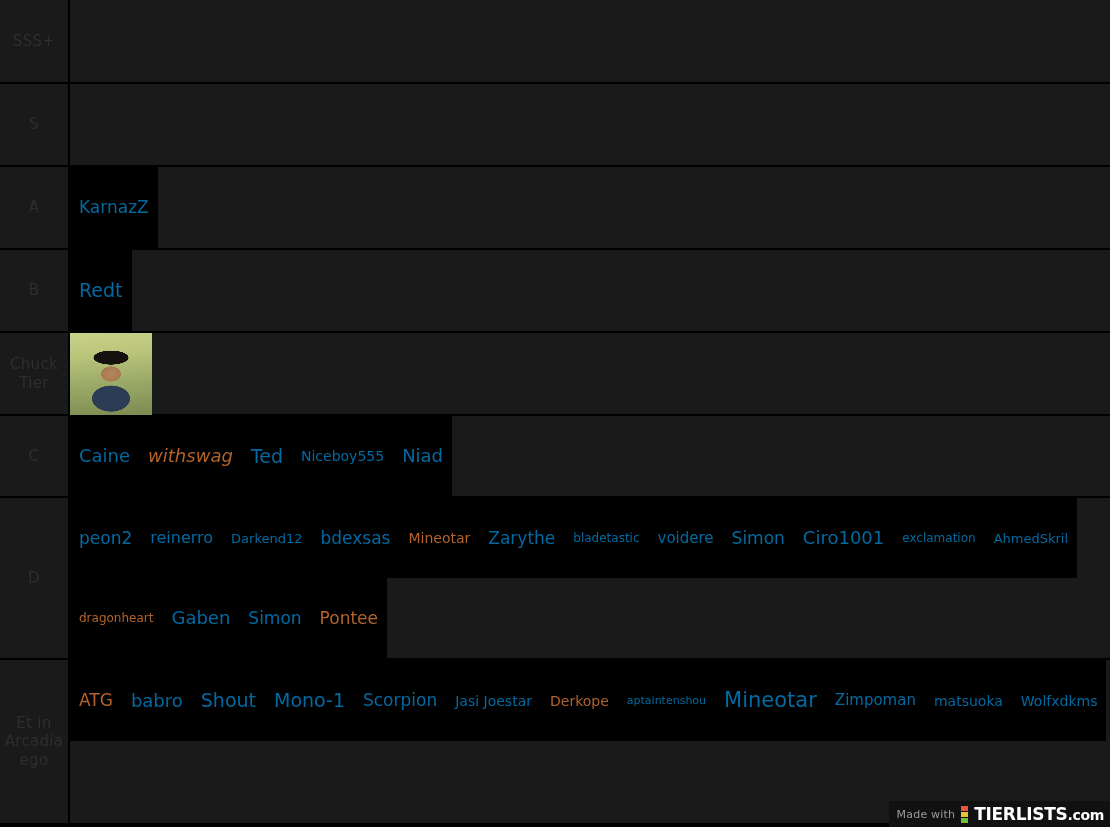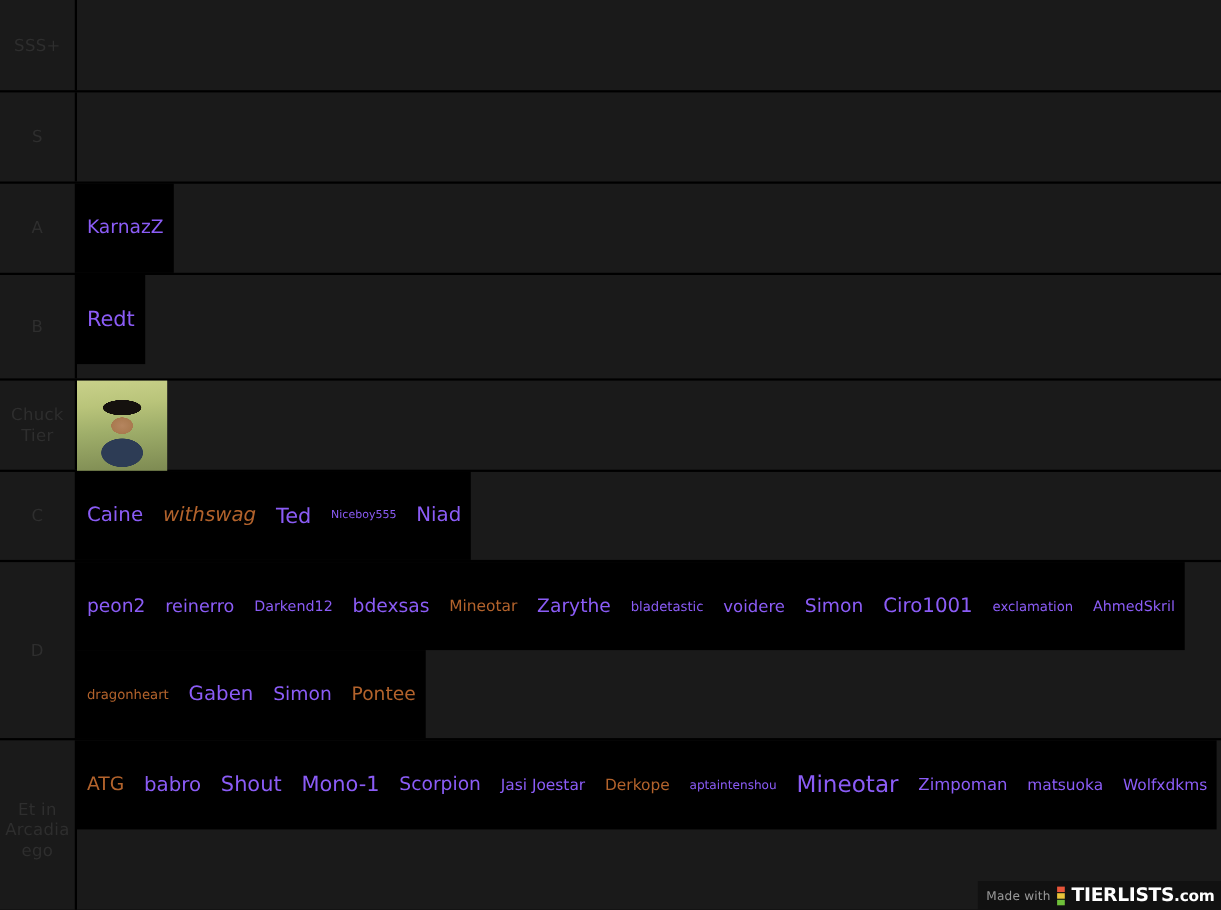--- a/index.html
+++ b/index.html
@@ -63,21 +63,21 @@
     display: flex;
     align-items: center;
     align-self: flex-start;
     background: #000000;
     min-height: 40px;
     padding: 0;
   }
 
   .chip {
     white-space: nowrap;
-    color: #8b5cf6;
+    color: #0369a1;
     padding: 0 9px;
     display: inline-flex;
     align-items: center;
     justify-content: center;
     line-height: 1;
   }
   .chip.orange { color: #b3632c; }
 
   
   .line-pad { flex: 1; background: transparent; }
@@ -150,21 +150,21 @@
       </div>
       <div class="tier-row" style="height: 83px;">
         <div class="tier-label">A</div>
         <div class="tier-body">
           <div class="chip-line" style="height: 81px;">
             <span class="chip" style="font-size: 17px;">KarnazZ</span>
           </div>
           <div class="line-pad"></div>
         </div>
       </div>
-      <div class="tier-row" style="height: 96px;">
+      <div class="tier-row" style="height: 83px;">
         <div class="tier-label">B</div>
         <div class="tier-body">
           <div class="chip-line" style="height: 81px;">
             <span class="chip" style="font-size: 19px;">Redt</span>
           </div>
           <div class="line-pad"></div>
         </div>
       </div>
       <div class="tier-row" style="height: 83px;">
         <div class="tier-label">Chuck Tier</div>
@@ -175,21 +175,21 @@
           <div class="line-pad"></div>
         </div>
       </div>
       <div class="tier-row" style="height: 82px;">
         <div class="tier-label">C</div>
         <div class="tier-body">
           <div class="chip-line" style="height: 80px;">
             <span class="chip" style="font-size: 18px;">Caine</span>
             <span class="chip orange" style="font-size: 18px; font-style: italic;">withswag</span>
             <span class="chip" style="font-size: 19px;">Ted</span>
-            <span class="chip" style="font-size: 10px;">Niceboy555</span>
+            <span class="chip" style="font-size: 14px;">Niceboy555</span>
             <span class="chip" style="font-size: 18px;">Niad</span>
           </div>
           <div class="line-pad"></div>
         </div>
       </div>
       <div class="tier-row" style="height: 162px;">
         <div class="tier-label">D</div>
         <div class="tier-body">
           <div class="chip-line" style="height: 80px;">
             <span class="chip" style="font-size: 17px;">peon2</span>

